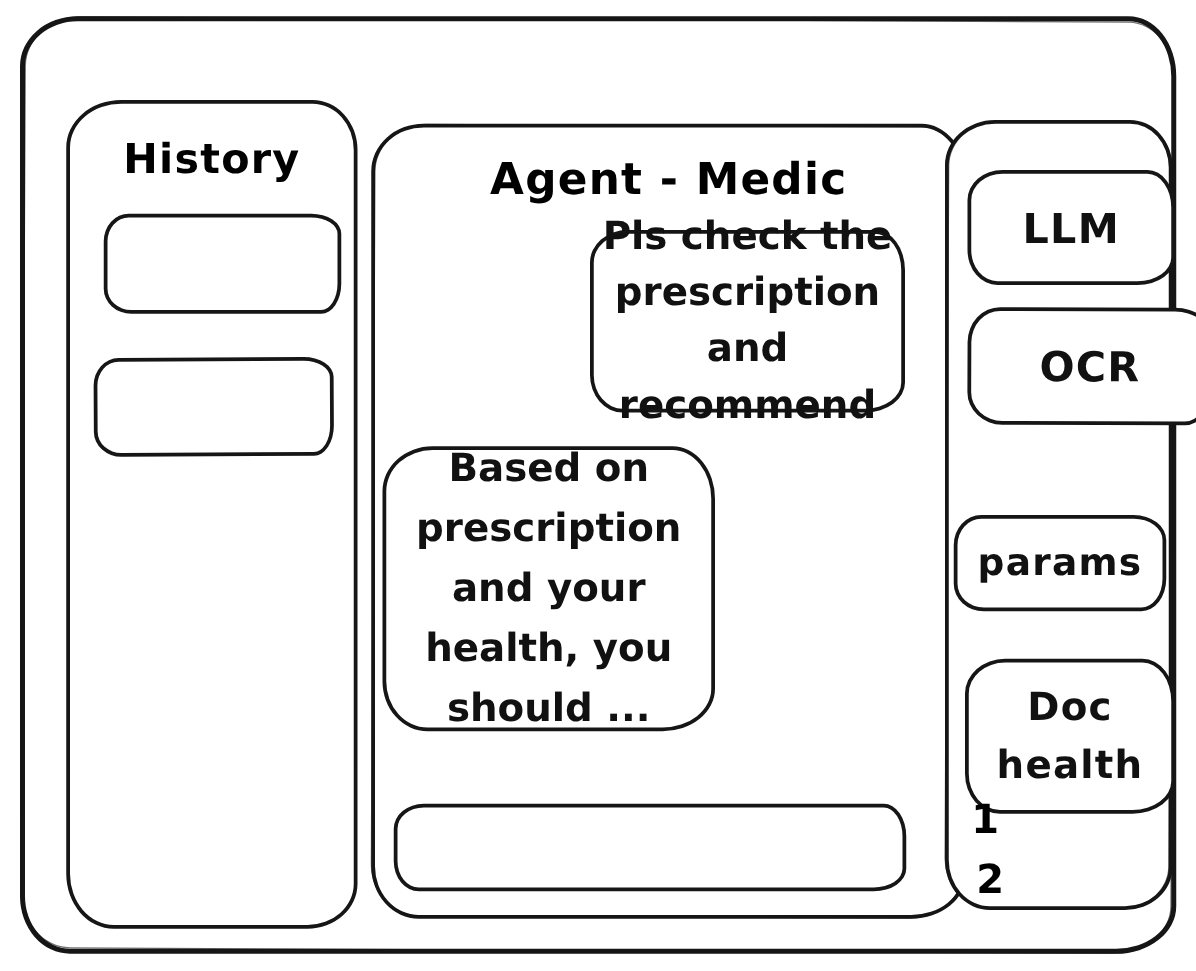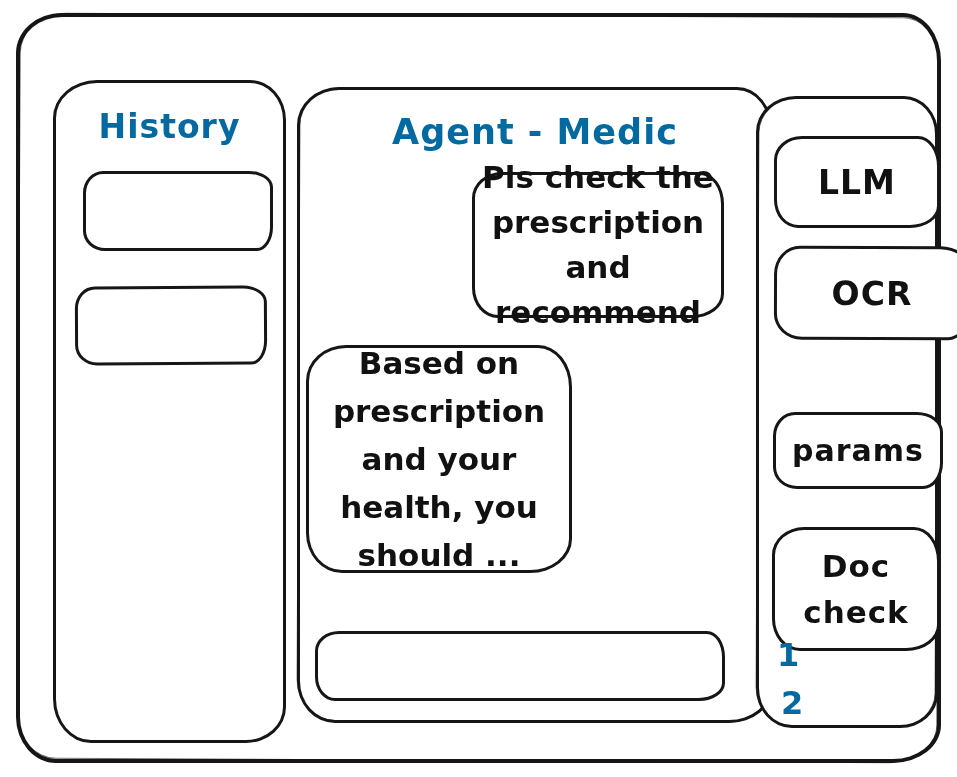--- a/index.html
+++ b/index.html
@@ -25,21 +25,21 @@
     position: absolute;
     inset: -2px;
     border: 1.6px solid rgba(22,22,22,.6);
     border-radius: inherit;
     transform: rotate(.3deg);
     pointer-events: none;
   }
   .txt {
     position: absolute;
     font-weight: bold;
-    color: #0369a1;
+    color: #000000;
   }
   .center-flex {
     display: flex;
     align-items: center;
     justify-content: center;
     text-align: center;
   }
   .pre { white-space: pre-line; }
 
   
@@ -61,21 +61,21 @@
     letter-spacing: 1px;
   }
   .hist-box {
     border-radius: 20px 24px 16px 22px / 22px 16px 24px 20px;
   }
   .hist-box-1 { left: 27px; top: 88px;  width: 190px; height: 80px; }
   .hist-box-2 { left: 19px; top: 203px; width: 192px; height: 79px; transform: rotate(-.3deg); }
 
   
   .chat-panel {
-    left: 277px; top: 70px; width: 476px; height: 636px;
+    left: 277px; top: 82px; width: 476px; height: 636px;
     border-radius: 42px 36px 44px 38px / 38px 44px 36px 42px;
   }
   .chat-title {
     left: 0; top: 22px; width: 100%;
     text-align: center;
     font-size: 35px;
     letter-spacing: 1px;
   }
   .bubble {
     font-size: 31px;
@@ -109,21 +109,21 @@
   .tool-btn {
     font-size: 33px;
     font-weight: bold;
     cursor: pointer;
     letter-spacing: 1px;
   }
   .btn-llm    { left: 15px; top: 37px;  width: 166px; height: 92px;
                 border-radius: 28px 22px 30px 24px / 24px 30px 22px 28px; }
   .btn-ocr    { left: 15px; top: 147px; width: 196px; height: 94px;
                 border-radius: 26px 30px 22px 28px / 28px 22px 30px 26px; transform: rotate(.2deg); }
-  .btn-params { left: 14px;  top: 313px; width: 170px; height: 77px;
+  .btn-params { left: 4px;  top: 313px; width: 170px; height: 77px;
                 border-radius: 22px 26px 20px 24px / 24px 20px 26px 22px; font-size: 30px; }
   .btn-doc    { left: 13px; top: 428px; width: 168px; height: 124px;
                 border-radius: 32px 26px 34px 28px / 28px 34px 26px 32px;
                 font-size: 31px; line-height: 1.5; }
   .doc-num {
     font-size: 32px;
     cursor: pointer;
   }
   .doc-num-1 { left: 18px; top: 537px; }
   .doc-num-2 { left: 22px; top: 585px; }
@@ -163,20 +163,20 @@
 
   <div class="sk tools-panel double">
 
     <div class="sk tool-btn btn-llm center-flex">LLM</div>
 
     <div class="sk tool-btn btn-ocr center-flex">OCR</div>
 
     <div class="sk tool-btn btn-params center-flex">params</div>
 
     <div class="sk tool-btn btn-doc center-flex pre double">Doc
-check</div>
+health</div>
 
     <div class="txt doc-num doc-num-1">1</div>
 
     <div class="txt doc-num doc-num-2">2</div>
   </div>
 
 </div>
 
 </body></html>

